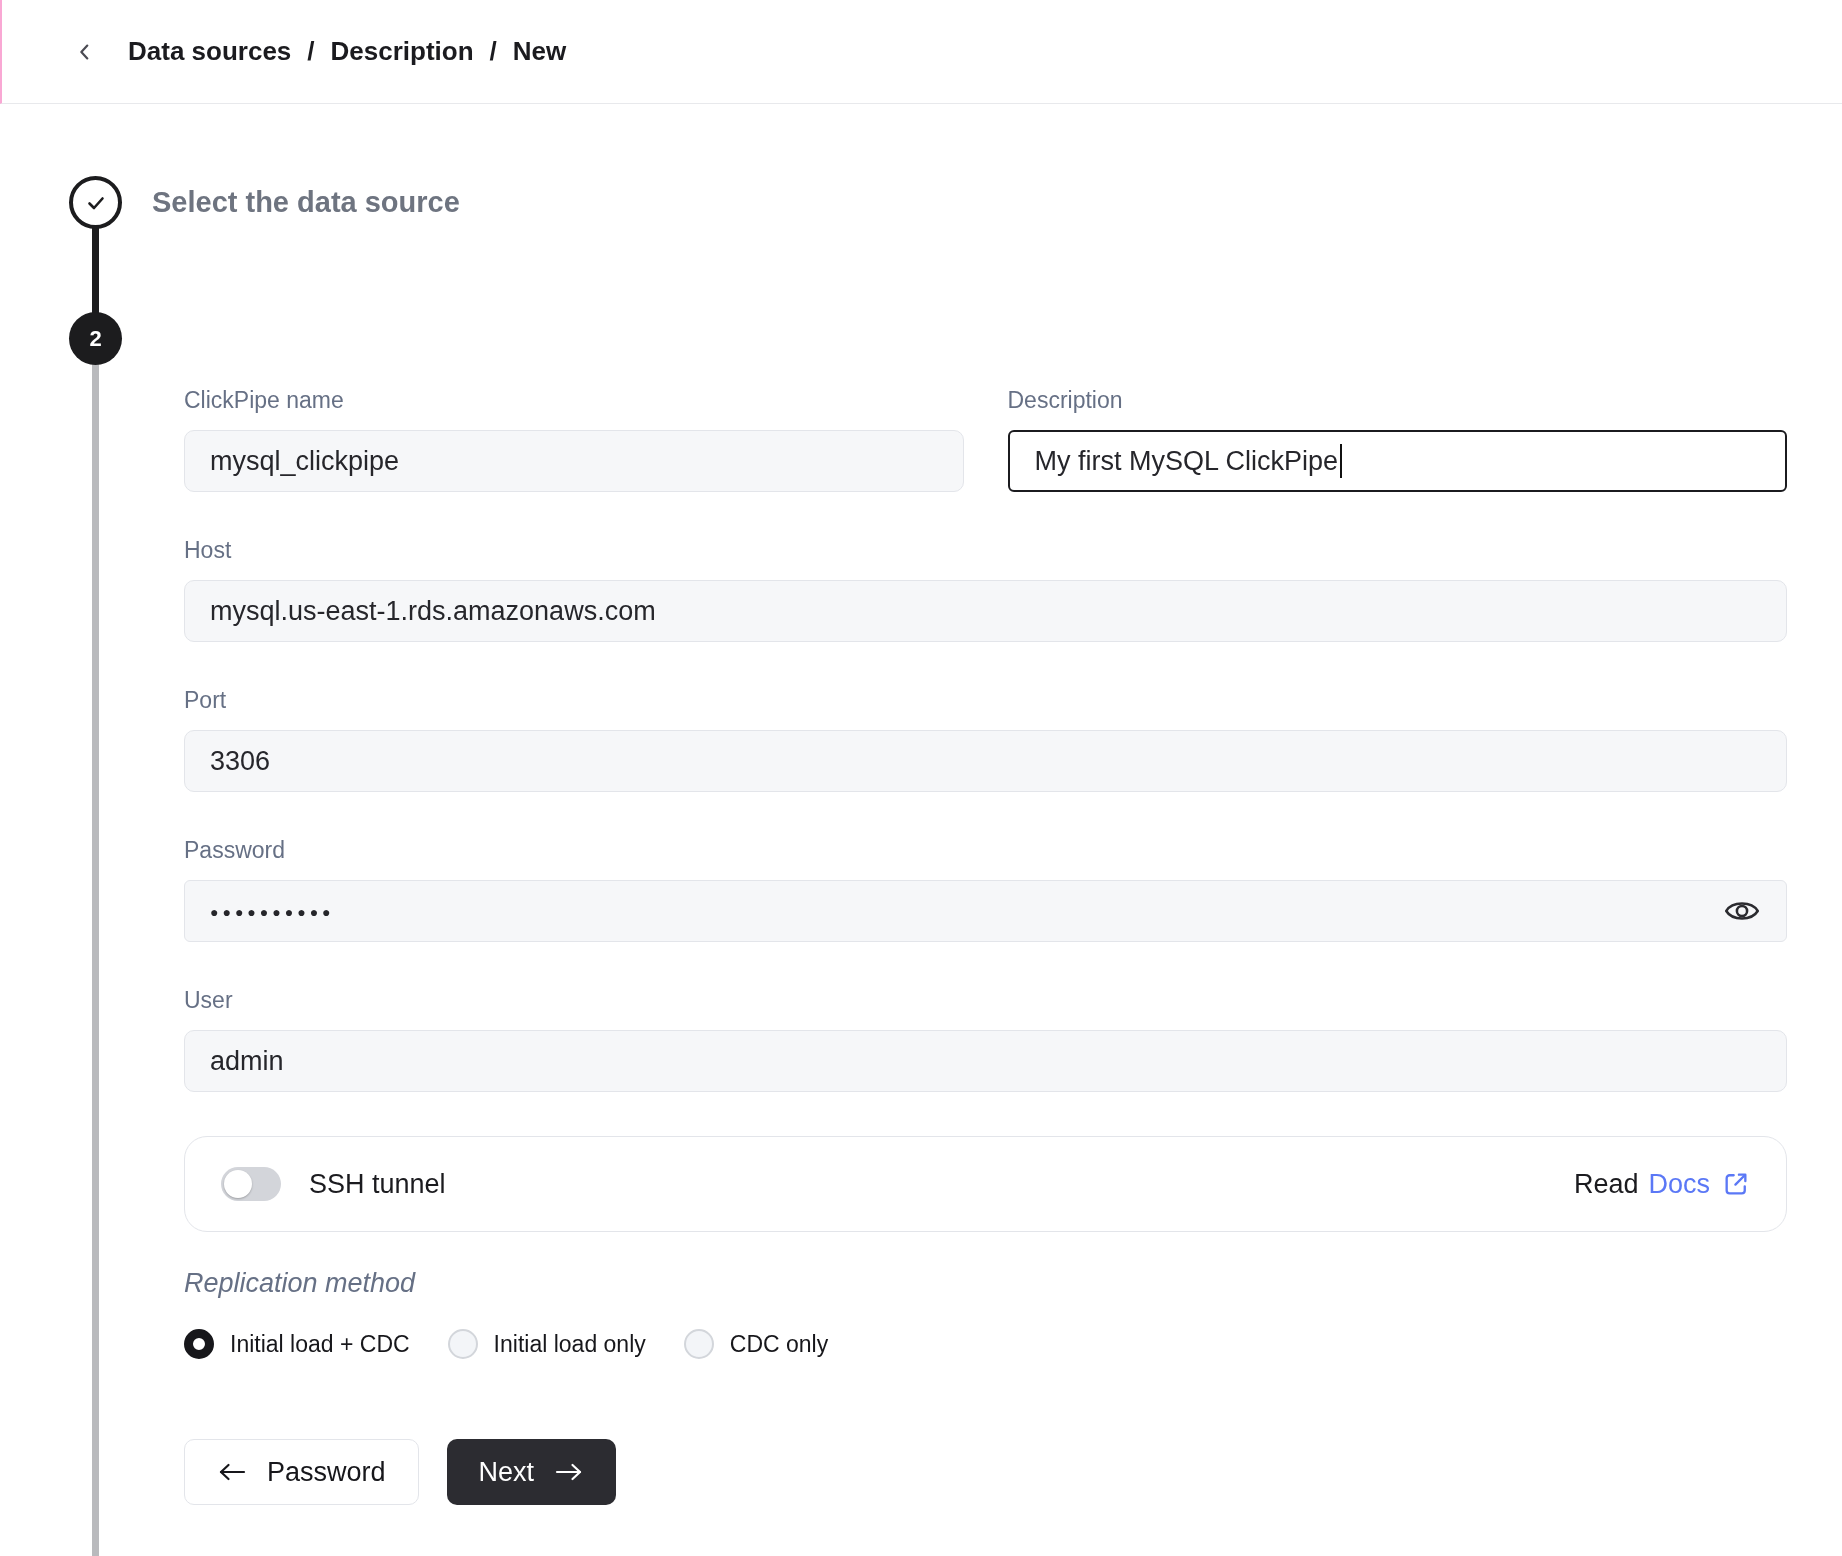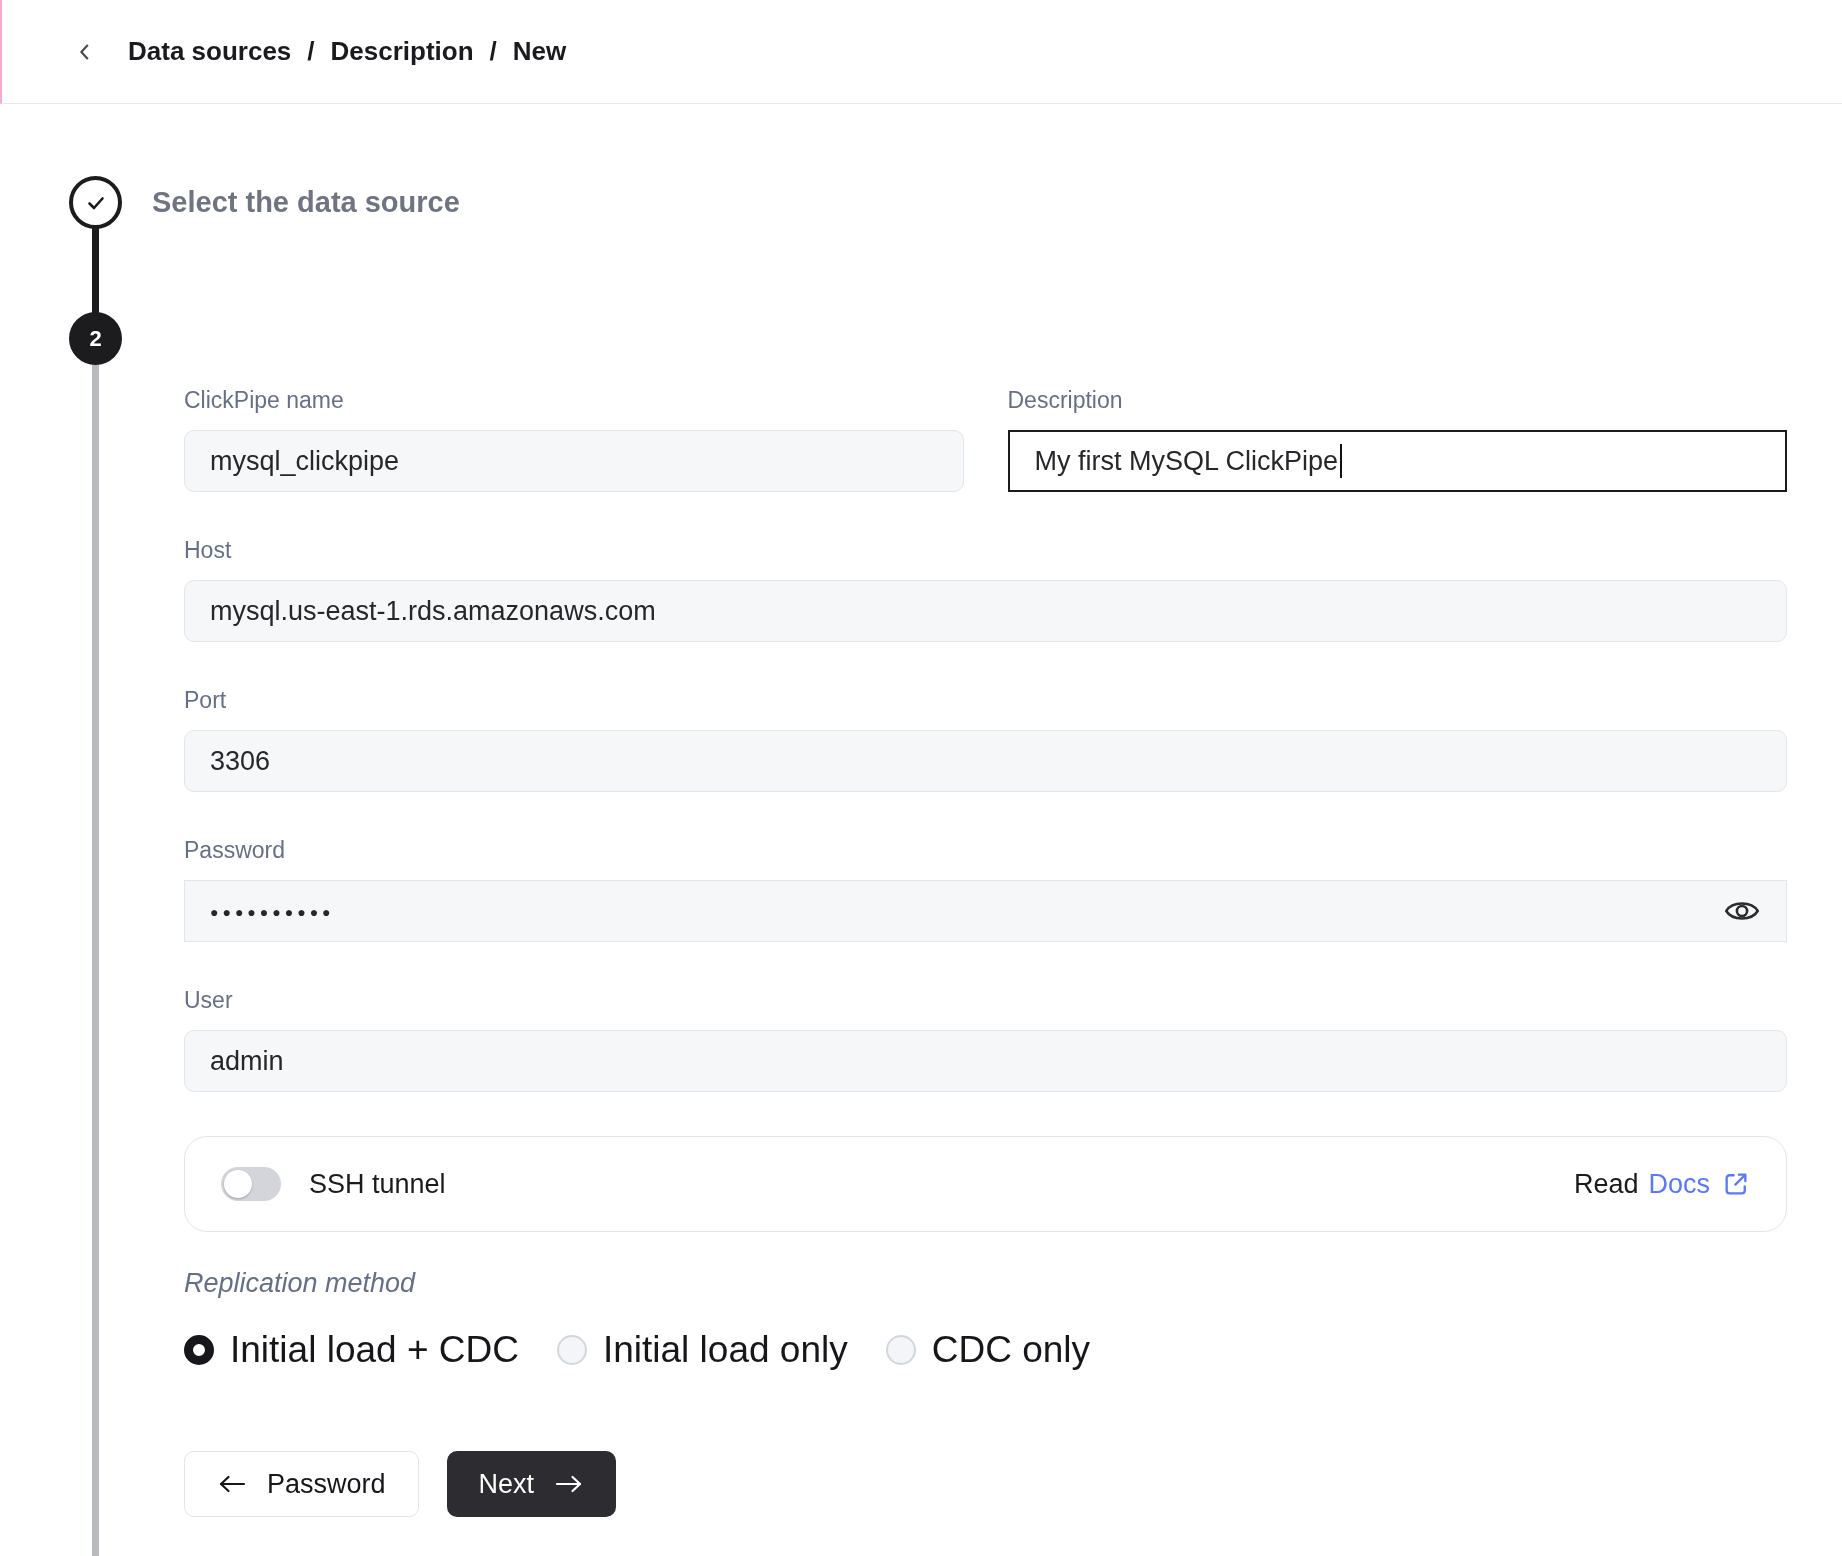--- a/index.html
+++ b/index.html
@@ -70,21 +70,21 @@
     padding: 0 25px;
     font-family: "Liberation Sans", sans-serif;
     font-size: 27px; color: #26262b;
     outline: none;
     display: block;
   }
   .textbox {
     width: 100%; height: 62px;
     display: flex; align-items: center;
     background: #f6f7f9; border: 1px solid #e3e5ea;
-    border-radius: 0; padding: 0 25px;
+    border-radius: 6px; padding: 0 25px;
     font-size: 27px; color: #26262b;
     cursor: text;
   }
   .textbox.focused { background: #fff; border: 2px solid #1b1b1f; }
   .caret { display: inline-block; width: 2px; height: 34px; background: #111; margin-left: 2px; }
 
   .pw-wrap { position: relative; }
   .pw-dots {
     font-size: 14px; letter-spacing: 4px; color: #26262b;
     line-height: 1; transform: translateY(1px);
@@ -117,21 +117,21 @@
   .docs-link { color: #5b78f6; margin-left: 10px; text-decoration: none; cursor: pointer; display: flex; align-items: center; }
   .docs-link .ext { margin-left: 12px; display: flex; }
 
   
   .rep-label { font-size: 27px; color: #667085; margin-bottom: 30px; font-style: italic; }
   .radio-row { display: flex; align-items: center; gap: 38px; }
   .radio-opt { display: flex; align-items: center; cursor: pointer; }
   .radio-dot { width: 30px; height: 30px; border-radius: 50%; flex: 0 0 auto; }
   .radio-dot.on  { border: 9px solid #17171b; background: #fff; }
   .radio-dot.off { border: 2px solid #d3d6db; background: #f3f5f8; }
-  .radio-text { font-size: 37px; color: #17171b; margin-left: 16px; }
+  .radio-text { font-size: 23px; color: #17171b; margin-left: 16px; }
 
   
   .btn-row { display: flex; align-items: center; gap: 28px; margin-top: 80px; }
   .btn {
     height: 66px; border-radius: 10px; padding: 0 32px;
     display: flex; align-items: center; gap: 20px;
     font-family: "Liberation Sans", sans-serif;
     font-size: 27px; cursor: pointer;
   }
   .btn-secondary { background: #fff; border: 1.5px solid #e3e5ea; color: #17171b; }

